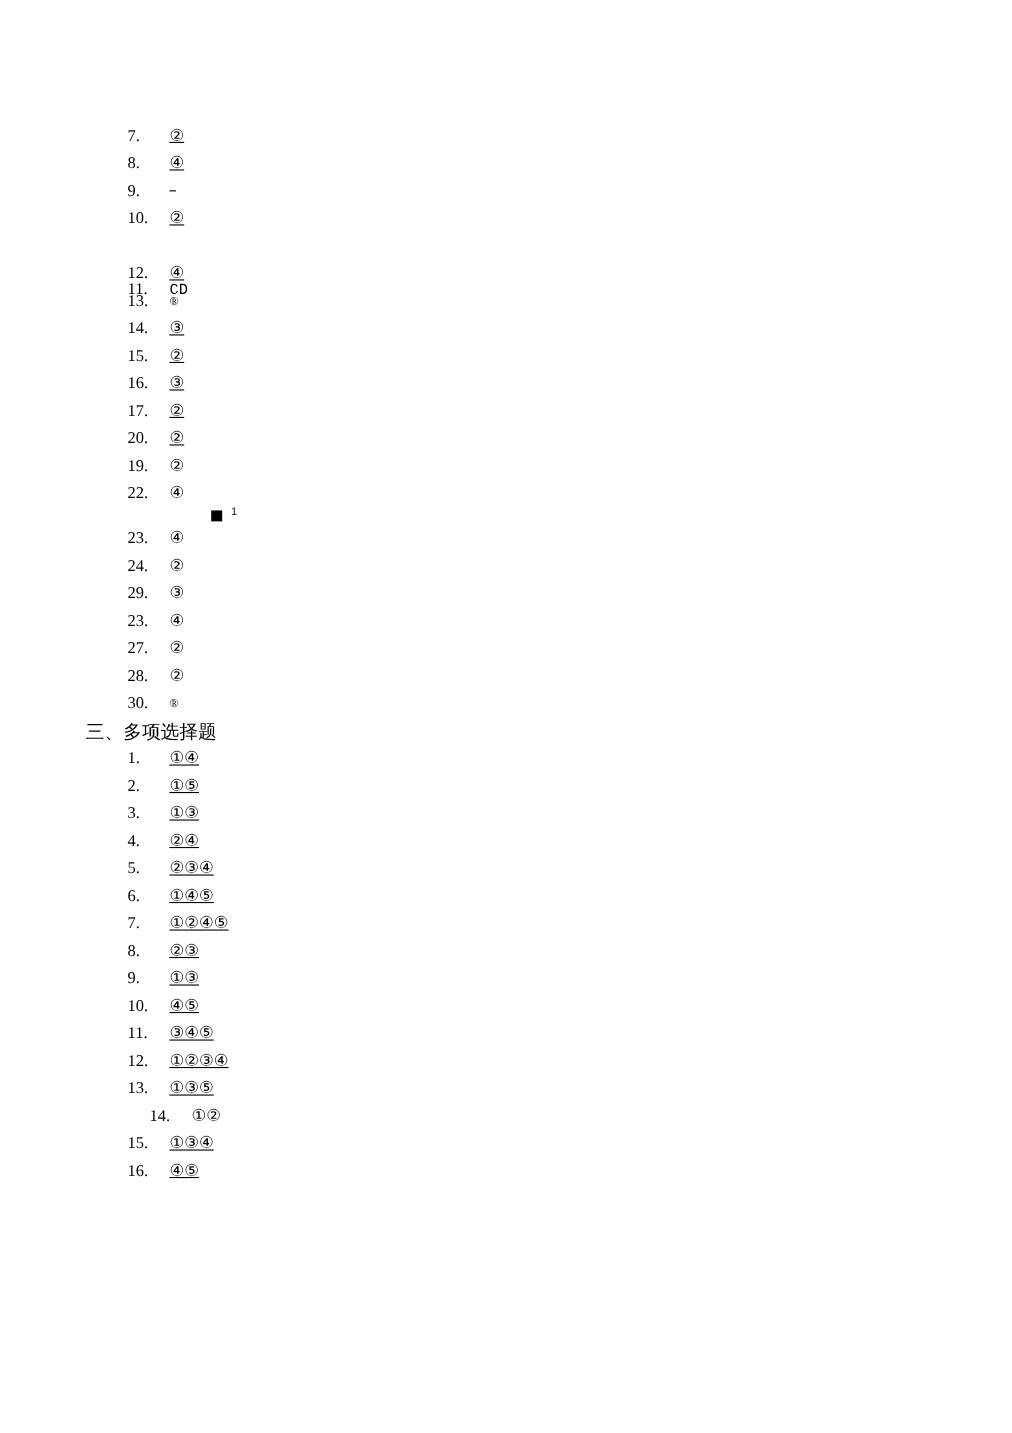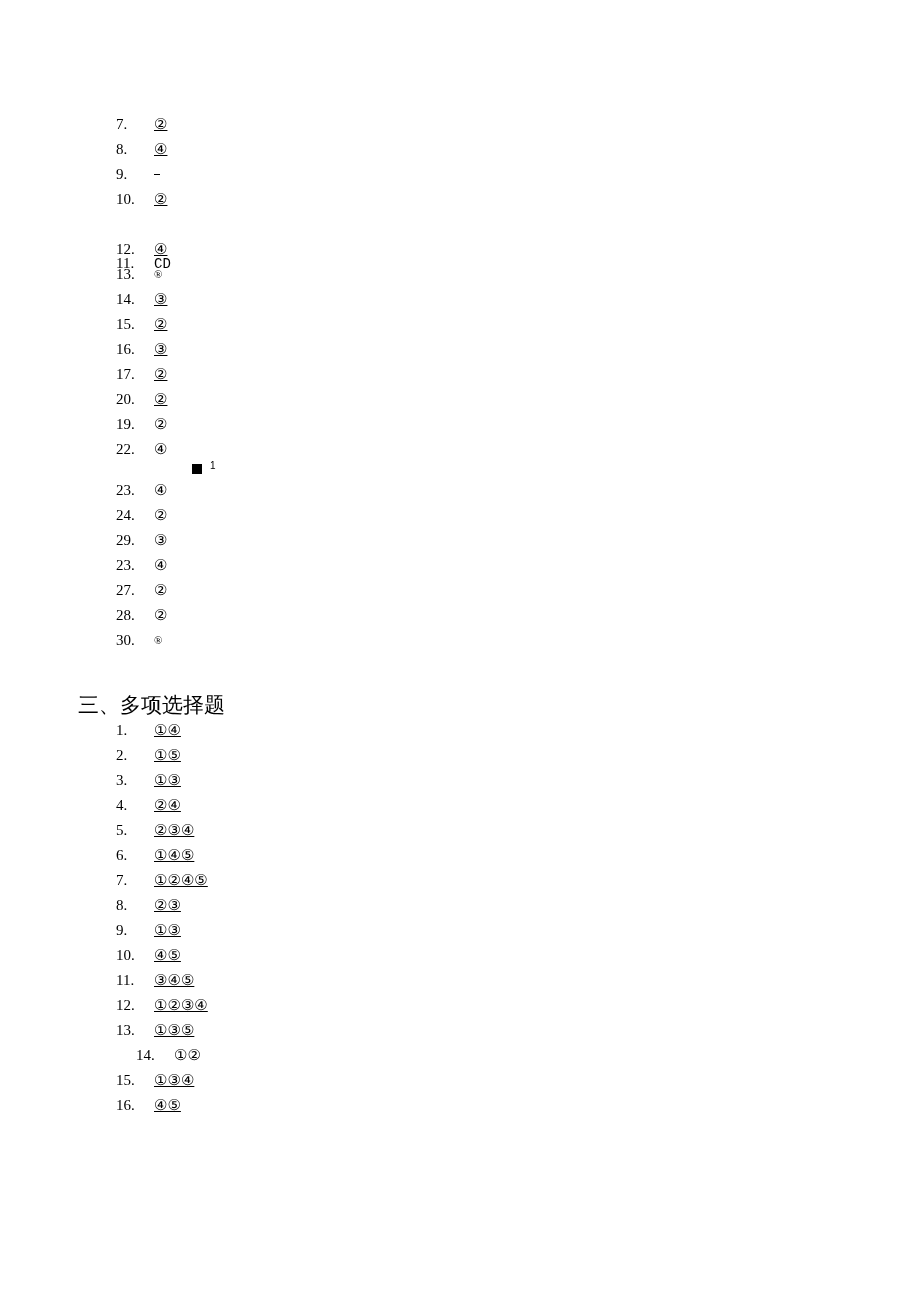--- a/index.html
+++ b/index.html
@@ -31,22 +31,21 @@
       letter-spacing: 0;
     }
     .ans {
     }
     .underline {
       text-decoration: underline;
     }
     .section-heading {
       line-height: 25px;
       height: 25px;
-      font-size: 21px;
-      margin-top: 40px;
+      font-size: 17px;
     }
     .marker-row {
       height: 16px;
       position: relative;
     }
     .black-sq {
       position: absolute;
       left: 114px;
       top: 2px;
       width: 10px;

